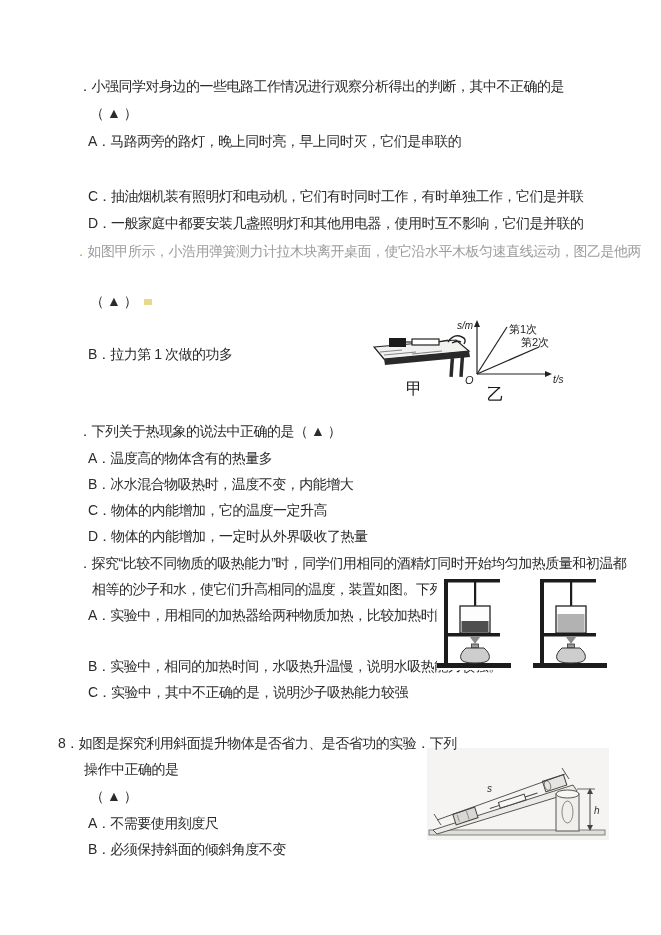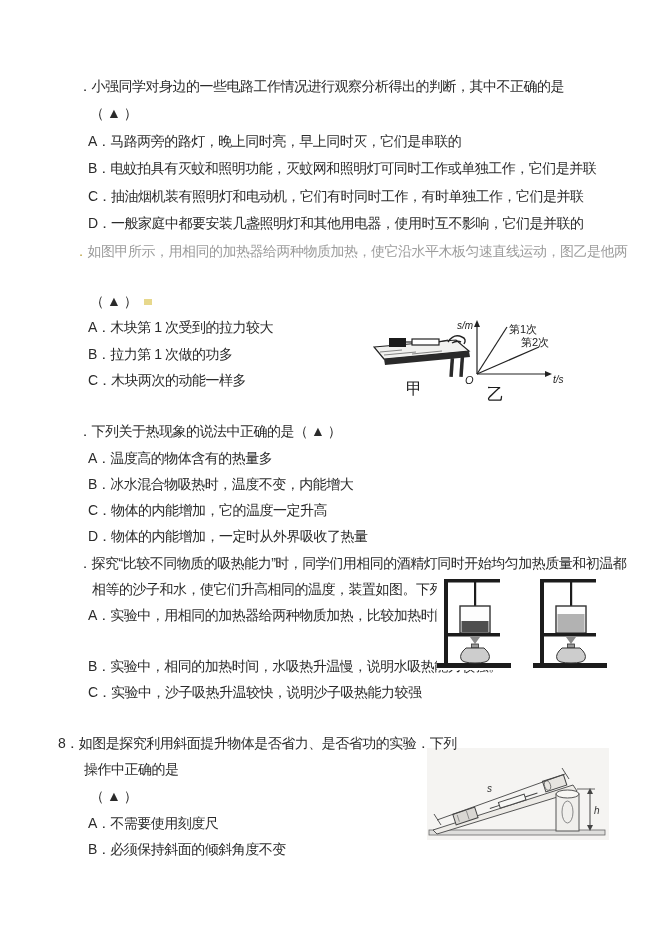--- a/index.html
+++ b/index.html
@@ -34,30 +34,27 @@
   svg text{font-family:"Liberation Sans","DejaVu Sans",sans-serif;}
 </style>
 </head>
 <body>
 
 <div class="page">
 
   <div class="ln" style="top:78px;left:78px">．小强同学对身边的一些电路工作情况进行观察分析得出的判断，其中不正确的是</div>
   <div class="ln" style="top:105px;left:90px">（ ▲ ）</div>
   <div class="ln" style="top:133px;left:88px">A．马路两旁的路灯，晚上同时亮，早上同时灭，它们是串联的</div>
-  <div class="ln" style="top:160px;left:88px">B．电蚊拍具有灭蚊和照明功能，灭蚊网和照明灯可同时工作或单独工作，它们是并联</div>
   <div class="ln" style="top:188px;left:88px">C．抽油烟机装有照明灯和电动机，它们有时同时工作，有时单独工作，它们是并联</div>
   <div class="ln" style="top:215px;left:88px">D．一般家庭中都要安装几盏照明灯和其他用电器，使用时互不影响，它们是并联的</div>
 
-  <div class="ln gray" style="top:243px;left:74px"><span class="bullet-yellow">．</span><span>如图甲所示，用相同的加热器给两种物质加热，使它沿水平木板匀速直线运动，图乙是他两</span></div>
+  <div class="ln gray" style="top:243px;left:74px"><span class="bullet-yellow">．</span><span>如图甲所示，小浩用弹簧测力计拉木块离开桌面，使它沿水平木板匀速直线运动，图乙是他两</span></div>
   <div class="ln" style="top:293px;left:90px">（ ▲ ）</div>
   <div class="hl-dot" style="top:299px;left:144px"></div>
-  <div class="ln" style="top:319px;left:88px">A．木块第 1 次受到的拉力较大</div>
   <div class="ln" style="top:346px;left:88px">B．拉力第 1 次做的功多</div>
-  <div class="ln" style="top:372px;left:88px">C．木块两次的动能一样多</div>
 
   <div class="fig under" style="top:330px;left:372px;width:102px;height:70px">
     <svg width="102" height="70" viewBox="0 0 102 70">
       <polygon points="2,17 84,10 97,21 12,29" fill="#f1f1ef" stroke="#222" stroke-width="1.2"></polygon>
       <line x1="8" y1="22" x2="30" y2="20" stroke="#555" stroke-width="0.7"></line>
       <line x1="12" y1="25" x2="44" y2="22" stroke="#555" stroke-width="0.7"></line>
       <line x1="40" y1="24" x2="70" y2="21" stroke="#555" stroke-width="0.7"></line>
       <polygon points="12,29 97,21 98,27 13,35" fill="#2a2a2a"></polygon>
       <rect x="78" y="28" width="3.5" height="19" fill="#2a2a2a" transform="rotate(4 80 37)"></rect>
       <rect x="88" y="26" width="3.5" height="21" fill="#2a2a2a" transform="rotate(4 90 36)"></rect>
@@ -90,21 +87,21 @@
   <div class="ln" style="top:423px;left:78px">．下列关于热现象的说法中正确的是（ ▲ ）</div>
   <div class="ln" style="top:450px;left:88px">A．温度高的物体含有的热量多</div>
   <div class="ln" style="top:476px;left:88px">B．冰水混合物吸热时，温度不变，内能增大</div>
   <div class="ln" style="top:502px;left:88px">C．物体的内能增加，它的温度一定升高</div>
   <div class="ln" style="top:555px;left:78px">．探究“比较不同物质的吸热能力”时，同学们用相同的酒精灯同时开始均匀加热质量和初温都</div>
 
   <div class="ln" style="top:528px;left:88px">D．物体的内能增加，一定时从外界吸收了热量</div>
   <div class="ln" style="top:581px;left:92px">相等的沙子和水，使它们升高相同的温度，装置如图。下列说法不正</div>
   <div class="ln" style="top:607px;left:88px">A．实验中，用相同的加热器给两种物质加热，比较加热时间，加热</div>
   <div class="ln" style="top:658px;left:88px">B．实验中，相同的加热时间，水吸热升温慢，说明水吸热能力较强。</div>
-  <div class="ln" style="top:684px;left:88px">C．实验中，沙子吸热升温较快，说明沙子吸热能力较强</div>
+  <div class="ln" style="top:684px;left:88px">C．实验中，其中不正确的是，说明沙子吸热能力较强</div>
 
   <div class="fig over" style="top:576px;left:437px;width:172px;height:94px">
     <svg width="172" height="94" viewBox="0 0 172 94">
       <g>
         <rect x="0" y="87" width="74" height="5" fill="#1c1c1c"></rect>
         <rect x="7" y="5" width="4" height="84" fill="#1c1c1c"></rect>
         <rect x="7" y="3" width="56" height="3.5" fill="#1c1c1c"></rect>
         <rect x="37" y="6" width="2.2" height="42" fill="#1c1c1c"></rect>
         <rect x="23" y="30" width="30" height="27" fill="#fdfdfd" stroke="#333" stroke-width="1.4"></rect>
         <rect x="24.5" y="45" width="27" height="11" fill="#4f4f4f"></rect>

